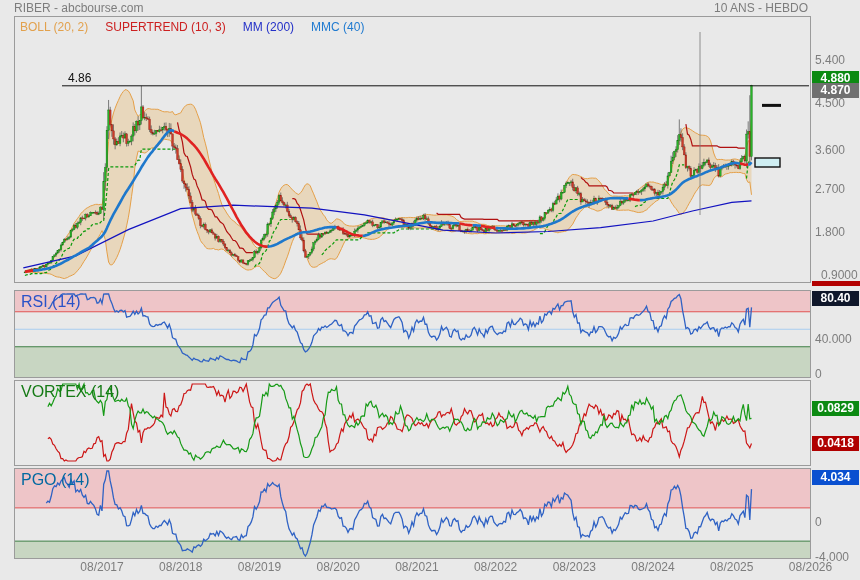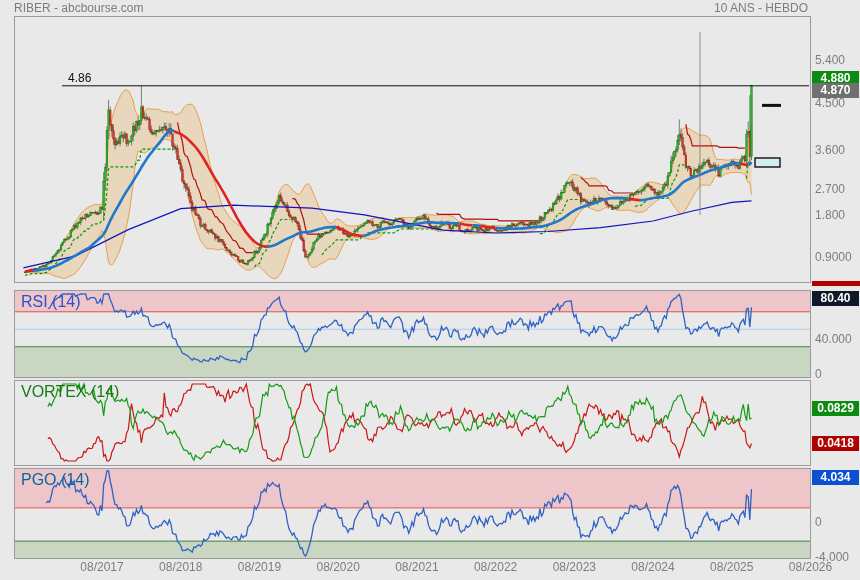--- a/index.html
+++ b/index.html
@@ -21,20 +21,26 @@
   .strip{position:absolute;left:812px;top:281px;width:48px;height:5px;background:#b30000}
 </style>
 </head>
 <body>
 
 <div class="page">
   <span class="hdr" style="left:14px">RIBER - abcbourse.com</span>
   <span class="hdr" style="right:52px">10 ANS - HEBDO</span>
 
   <div class="panel" id="p-main">
+    <div class="legend">
+      <span style="color: rgb(226, 161, 77);">BOLL (20, 2)</span>
+      <span style="color: rgb(204, 32, 32);">SUPERTREND (10, 3)</span>
+      <span style="color: rgb(35, 48, 200);">MM (200)</span>
+      <span style="color: rgb(31, 122, 208);">MMC (40)</span>
+    </div>
     <svg id="svg-main" width="795" height="265" viewBox="15 17 795 265">
         <polygon points="24.9,272.0 26.6,270.2 28.2,269.9 29.9,269.4 31.5,268.9 33.1,269.1 34.8,268.4 36.4,268.5 38.1,268.3 39.7,267.3 41.3,266.4 43.0,265.4 44.6,265.2 46.3,264.2 47.9,263.1 49.5,262.3 51.2,261.0 52.8,258.9 54.5,256.8 56.1,254.7 57.7,252.3 59.4,250.0 61.0,246.9 62.7,243.6 64.3,240.2 65.9,237.6 67.6,235.1 69.2,232.9 70.9,229.6 72.5,226.7 74.1,223.3 75.8,221.0 77.4,218.6 79.1,216.4 80.7,213.8 82.3,212.0 84.0,210.6 85.6,208.8 87.3,207.8 88.9,207.0 90.5,206.0 92.2,205.5 93.8,204.9 95.5,204.4 97.1,204.3 98.7,204.7 100.4,204.4 102.0,204.9 103.7,196.1 105.3,184.9 106.9,163.1 108.6,141.2 110.2,128.6 111.9,119.4 113.5,112.9 115.1,108.3 116.8,103.9 118.4,100.4 120.1,96.6 121.7,93.6 123.3,91.5 125.0,89.7 126.6,89.9 128.3,90.9 129.9,93.3 131.5,97.0 133.2,100.8 134.8,109.9 136.5,113.5 138.1,116.3 139.7,114.9 141.4,114.0 143.0,112.8 144.7,111.0 146.3,109.5 147.9,108.6 149.6,108.7 151.2,109.2 152.9,109.2 154.5,109.2 156.1,109.3 157.8,109.3 159.4,110.0 161.1,110.7 162.7,111.5 164.3,111.8 166.0,111.8 167.6,111.7 169.3,112.2 170.9,112.2 172.5,111.5 174.2,114.3 175.8,114.8 177.5,114.1 179.1,113.5 180.7,112.9 182.4,109.8 184.0,107.4 185.7,105.6 187.3,104.7 188.9,104.4 190.6,104.2 192.2,104.5 193.9,106.3 195.5,109.2 197.1,113.4 198.8,118.0 200.4,122.6 202.1,129.8 203.7,137.4 205.3,143.2 207.0,150.0 208.6,158.1 210.3,165.0 211.9,172.0 213.5,178.8 215.2,183.5 216.8,188.6 218.5,193.5 220.1,199.2 221.7,204.1 223.4,207.8 225.0,210.0 226.7,213.0 228.3,215.3 229.9,217.6 231.6,219.6 233.2,220.7 234.9,221.9 236.5,223.9 238.1,225.0 239.8,226.1 241.4,227.6 243.1,229.8 244.7,231.8 246.3,233.9 248.0,235.8 249.6,238.5 251.3,240.4 252.9,243.2 254.5,245.5 256.2,247.3 257.8,248.1 259.5,247.5 261.1,244.8 262.7,241.7 264.4,237.9 266.0,234.7 267.7,229.2 269.3,224.5 270.9,219.4 272.6,213.6 274.2,208.0 275.9,202.7 277.5,197.6 279.1,192.2 280.8,188.8 282.4,186.5 284.1,185.2 285.7,184.5 287.3,184.6 289.0,185.9 290.6,187.7 292.3,189.8 293.9,191.1 295.5,192.7 297.2,193.8 298.8,194.5 300.5,192.7 302.1,190.9 303.7,187.7 305.4,184.9 307.0,183.8 308.7,184.2 310.3,186.0 311.9,190.0 313.6,193.8 315.2,197.8 316.9,201.8 318.5,206.2 320.1,209.7 321.8,212.3 323.4,214.8 325.1,216.8 326.7,219.8 328.3,221.7 330.0,223.1 331.6,223.2 333.3,221.9 334.9,220.3 336.5,218.9 338.2,219.1 339.8,219.8 341.5,220.8 343.1,222.5 344.7,224.3 346.4,225.1 348.0,225.6 349.7,226.0 351.3,226.0 352.9,226.2 354.6,226.1 356.2,225.9 357.9,225.6 359.5,225.0 361.1,224.4 362.8,223.7 364.4,222.6 366.1,221.7 367.7,220.5 369.3,219.8 371.0,218.9 372.6,218.5 374.3,218.2 375.9,217.8 377.5,217.8 379.2,217.9 380.8,217.9 382.5,217.7 384.1,218.0 385.7,218.9 387.4,219.2 389.0,219.6 390.7,219.9 392.3,219.9 393.9,219.5 395.6,219.0 397.2,218.4 398.9,217.9 400.5,217.7 402.1,217.6 403.8,217.6 405.4,217.7 407.1,217.7 408.7,217.4 410.3,217.4 412.0,217.6 413.6,217.6 415.3,217.5 416.9,216.9 418.5,216.6 420.2,216.1 421.8,215.7 423.5,214.8 425.1,214.6 426.7,214.4 428.4,214.6 430.0,214.7 431.7,214.9 433.3,215.1 434.9,215.2 436.6,215.0 438.2,214.9 439.9,214.8 441.5,214.8 443.1,214.9 444.8,214.9 446.4,214.8 448.1,215.1 449.7,215.6 451.3,216.0 453.0,216.7 454.6,217.5 456.3,219.4 457.9,220.5 459.5,221.6 461.2,221.5 462.8,221.3 464.5,221.1 466.1,221.2 467.7,221.1 469.4,221.1 471.0,221.1 472.7,221.1 474.3,221.8 475.9,222.1 477.6,222.8 479.2,223.6 480.9,224.3 482.5,224.3 484.1,224.3 485.8,224.7 487.4,225.5 489.1,225.8 490.7,226.1 492.3,225.7 494.0,225.8 495.6,225.8 497.3,225.8 498.9,225.8 500.5,225.8 502.2,225.8 503.8,225.8 505.5,226.1 507.1,226.0 508.7,225.6 510.4,225.4 512.0,224.6 513.7,224.2 515.3,223.8 516.9,223.5 518.6,222.9 520.2,222.0 521.9,221.4 523.5,221.2 525.1,220.9 526.8,220.7 528.4,220.7 530.1,220.4 531.7,220.5 533.3,220.3 535.0,220.6 536.6,220.7 538.3,221.1 539.9,219.4 541.5,219.0 543.2,218.4 544.8,216.0 546.5,214.4 548.1,212.3 549.7,210.2 551.4,208.8 553.0,205.9 554.7,203.6 556.3,200.8 557.9,197.5 559.6,195.4 561.2,192.4 562.9,189.7 564.5,186.1 566.1,182.5 567.8,179.7 569.4,177.2 571.1,175.4 572.7,174.4 574.3,174.6 576.0,174.8 577.6,175.2 579.3,175.9 580.9,176.6 582.5,177.4 584.2,178.4 585.8,178.6 587.5,178.7 589.1,178.3 590.7,178.1 592.4,178.0 594.0,178.2 595.7,178.2 597.3,179.3 598.9,180.9 600.6,182.9 602.2,185.3 603.9,188.5 605.5,190.4 607.1,191.7 608.8,194.2 610.4,195.3 612.1,196.2 613.7,196.0 615.3,196.0 617.0,196.1 618.6,196.2 620.3,196.2 621.9,196.1 623.5,196.0 625.2,195.7 626.8,196.0 628.5,195.8 630.1,194.6 631.7,193.9 633.4,193.3 635.0,192.2 636.7,190.9 638.3,189.6 639.9,188.4 641.6,187.1 643.2,185.7 644.9,184.6 646.5,183.0 648.1,182.3 649.8,181.9 651.4,182.1 653.1,182.0 654.7,182.5 656.3,183.0 658.0,183.3 659.6,183.9 661.3,184.6 662.9,184.3 664.5,183.5 666.2,183.2 667.8,180.2 669.5,176.8 671.1,170.5 672.7,164.6 674.4,158.2 676.0,152.6 677.7,145.4 679.3,138.0 680.9,132.4 682.6,129.3 684.2,127.9 685.9,127.8 687.5,128.1 689.1,128.6 690.8,129.7 692.4,130.7 694.1,131.9 695.7,132.9 697.3,133.6 699.0,134.8 700.6,135.1 702.3,135.2 703.9,135.3 705.5,135.5 707.2,136.3 708.8,137.5 710.5,140.8 712.1,146.6 713.7,153.0 715.4,157.4 717.0,159.8 718.7,159.4 720.3,159.5 721.9,159.4 723.6,159.8 725.2,160.1 726.9,160.1 728.5,160.0 730.1,160.1 731.8,159.4 733.4,159.1 735.1,159.0 736.7,159.3 738.3,159.8 740.0,160.2 741.6,159.1 743.3,157.4 744.9,156.9 746.5,147.7 748.2,140.9 749.8,140.4 751.5,118.5 751.5,194.8 749.8,181.9 748.2,182.5 746.5,179.5 744.9,173.5 743.3,173.5 741.6,172.9 740.0,172.4 738.3,172.6 736.7,172.4 735.1,172.4 733.4,172.5 731.8,172.7 730.1,172.6 728.5,173.4 726.9,173.7 725.2,174.1 723.6,175.3 721.9,176.7 720.3,176.7 718.7,176.7 717.0,175.5 715.4,176.6 713.7,178.8 712.1,182.3 710.5,184.9 708.8,185.5 707.2,185.3 705.5,185.2 703.9,185.0 702.3,184.8 700.6,185.7 699.0,186.7 697.3,189.8 695.7,191.8 694.1,194.5 692.4,197.8 690.8,200.5 689.1,203.5 687.5,206.4 685.9,209.4 684.2,211.5 682.6,213.5 680.9,214.3 679.3,213.6 677.7,211.1 676.0,208.6 674.4,206.9 672.7,204.4 671.1,201.9 669.5,198.7 667.8,197.2 666.2,195.9 664.5,196.5 662.9,196.7 661.3,197.1 659.6,198.8 658.0,200.1 656.3,201.0 654.7,202.2 653.1,203.8 651.4,204.9 649.8,206.7 648.1,208.4 646.5,209.9 644.9,210.6 643.2,211.8 641.6,212.1 639.9,212.4 638.3,212.5 636.7,212.2 635.0,211.7 633.4,211.2 631.7,210.9 630.1,210.5 628.5,210.0 626.8,210.1 625.2,210.2 623.5,210.1 621.9,210.2 620.3,210.3 618.6,210.3 617.0,210.1 615.3,209.5 613.7,208.7 612.1,207.9 610.4,207.2 608.8,207.1 607.1,207.9 605.5,207.7 603.9,208.2 602.2,209.6 600.6,210.4 598.9,210.9 597.3,211.1 595.7,210.5 594.0,209.5 592.4,209.1 590.7,208.6 589.1,207.8 587.5,206.9 585.8,207.2 584.2,207.6 582.5,209.6 580.9,211.3 579.3,212.8 577.6,215.5 576.0,217.8 574.3,221.0 572.7,224.2 571.1,226.1 569.4,228.3 567.8,229.8 566.1,231.1 564.5,231.4 562.9,231.7 561.2,232.0 559.6,232.3 557.9,232.8 556.3,232.3 554.7,232.0 553.0,231.5 551.4,230.5 549.7,230.4 548.1,229.9 546.5,229.4 544.8,229.0 543.2,227.7 541.5,228.1 539.9,228.2 538.3,227.4 536.6,228.6 535.0,229.4 533.3,230.4 531.7,231.0 530.1,231.7 528.4,232.3 526.8,232.7 525.1,233.0 523.5,233.0 521.9,233.0 520.2,232.8 518.6,232.8 516.9,232.7 515.3,233.1 513.7,233.3 512.0,233.3 510.4,232.8 508.7,232.9 507.1,232.7 505.5,232.7 503.8,232.7 502.2,232.7 500.5,232.7 498.9,232.8 497.3,232.7 495.6,232.8 494.0,232.9 492.3,233.2 490.7,233.1 489.1,233.3 487.4,233.5 485.8,233.7 484.1,233.8 482.5,233.4 480.9,233.2 479.2,233.3 477.6,233.7 475.9,233.6 474.3,233.6 472.7,233.9 471.0,233.8 469.4,233.6 467.7,233.3 466.1,232.9 464.5,232.6 462.8,231.9 461.2,231.3 459.5,230.3 457.9,230.3 456.3,230.7 454.6,231.5 453.0,231.7 451.3,231.8 449.7,231.2 448.1,230.7 446.4,230.5 444.8,230.8 443.1,230.7 441.5,231.0 439.9,231.6 438.2,231.4 436.6,230.9 434.9,230.2 433.3,229.7 431.7,229.2 430.0,228.6 428.4,228.0 426.7,227.8 425.1,227.8 423.5,227.9 421.8,228.0 420.2,228.1 418.5,228.1 416.9,228.1 415.3,227.9 413.6,227.9 412.0,227.6 410.3,228.2 408.7,228.3 407.1,227.7 405.4,227.7 403.8,227.8 402.1,227.6 400.5,227.6 398.9,227.6 397.2,227.4 395.6,227.2 393.9,227.3 392.3,227.6 390.7,228.0 389.0,228.6 387.4,229.6 385.7,230.8 384.1,233.0 382.5,234.5 380.8,235.8 379.2,237.3 377.5,238.1 375.9,238.7 374.3,239.2 372.6,239.3 371.0,239.4 369.3,239.2 367.7,239.0 366.1,238.4 364.4,238.0 362.8,237.6 361.1,237.5 359.5,237.5 357.9,237.5 356.2,237.6 354.6,237.8 352.9,237.9 351.3,238.2 349.7,238.2 348.0,239.0 346.4,239.9 344.7,241.6 343.1,244.9 341.5,248.5 339.8,252.0 338.2,255.4 336.5,258.3 334.9,259.4 333.3,259.1 331.6,258.8 330.0,258.8 328.3,259.5 326.7,260.4 325.1,261.7 323.4,262.5 321.8,263.4 320.1,264.2 318.5,265.2 316.9,266.6 315.2,267.1 313.6,267.3 311.9,266.9 310.3,265.5 308.7,262.3 307.0,257.8 305.4,251.9 303.7,244.6 302.1,238.2 300.5,234.8 298.8,231.6 297.2,232.7 295.5,234.9 293.9,238.1 292.3,241.7 290.6,246.6 289.0,251.8 287.3,256.8 285.7,260.9 284.1,265.5 282.4,269.7 280.8,273.2 279.1,275.7 277.5,277.2 275.9,278.3 274.2,278.7 272.6,278.2 270.9,277.4 269.3,276.4 267.7,275.1 266.0,272.8 264.4,271.6 262.7,269.8 261.1,268.2 259.5,266.4 257.8,266.1 256.2,266.5 254.5,267.5 252.9,268.7 251.3,269.7 249.6,269.8 248.0,270.1 246.3,269.7 244.7,268.8 243.1,267.8 241.4,266.6 239.8,265.3 238.1,263.3 236.5,261.3 234.9,260.1 233.2,258.4 231.6,256.6 229.9,254.9 228.3,253.5 226.7,252.2 225.0,251.0 223.4,249.4 221.7,249.0 220.1,249.3 218.5,250.0 216.8,249.5 215.2,249.5 213.5,248.4 211.9,248.8 210.3,248.9 208.6,248.8 207.0,248.5 205.3,247.0 203.7,244.5 202.1,243.0 200.4,240.4 198.8,235.7 197.1,231.4 195.5,226.8 193.9,220.9 192.2,214.9 190.6,207.2 188.9,200.0 187.3,193.1 185.7,186.6 184.0,179.4 182.4,171.9 180.7,163.6 179.1,158.0 177.5,152.9 175.8,148.0 174.2,145.4 172.5,144.1 170.9,140.8 169.3,140.0 167.6,139.7 166.0,139.4 164.3,139.2 162.7,140.4 161.1,142.6 159.4,144.4 157.8,146.5 156.1,146.7 154.5,147.6 152.9,147.8 151.2,148.0 149.6,149.6 147.9,150.8 146.3,152.5 144.7,153.0 143.0,152.6 141.4,152.1 139.7,151.5 138.1,151.1 136.5,158.1 134.8,167.8 133.2,184.7 131.5,196.7 129.9,208.1 128.3,217.8 126.6,225.9 125.0,233.0 123.3,239.0 121.7,244.4 120.1,249.4 118.4,253.8 116.8,257.4 115.1,260.6 113.5,263.4 111.9,264.8 110.2,264.8 108.6,262.0 106.9,251.8 105.3,239.6 103.7,234.6 102.0,230.6 100.4,233.9 98.7,236.7 97.1,239.6 95.5,242.0 93.8,244.6 92.2,247.2 90.5,250.4 88.9,253.2 87.3,256.1 85.6,259.0 84.0,261.3 82.3,264.2 80.7,266.8 79.1,268.8 77.4,270.8 75.8,272.7 74.1,274.2 72.5,275.0 70.9,275.8 69.2,276.4 67.6,277.5 65.9,278.0 64.3,278.6 62.7,278.2 61.0,277.7 59.4,277.2 57.7,277.0 56.1,276.7 54.5,276.0 52.8,275.1 51.2,274.3 49.5,273.8 47.9,273.7 46.3,273.3 44.6,273.1 43.0,273.2 41.3,272.9 39.7,272.7 38.1,272.3 36.4,272.4 34.8,272.5 33.1,272.4 31.5,272.3 29.9,272.3 28.2,272.4 26.6,272.7 24.9,272.0" fill="#e7c897" fill-opacity="0.55"></polygon>
         <polyline points="24.9,272.0 26.6,270.2 28.2,269.9 29.9,269.4 31.5,268.9 33.1,269.1 34.8,268.4 36.4,268.5 38.1,268.3 39.7,267.3 41.3,266.4 43.0,265.4 44.6,265.2 46.3,264.2 47.9,263.1 49.5,262.3 51.2,261.0 52.8,258.9 54.5,256.8 56.1,254.7 57.7,252.3 59.4,250.0 61.0,246.9 62.7,243.6 64.3,240.2 65.9,237.6 67.6,235.1 69.2,232.9 70.9,229.6 72.5,226.7 74.1,223.3 75.8,221.0 77.4,218.6 79.1,216.4 80.7,213.8 82.3,212.0 84.0,210.6 85.6,208.8 87.3,207.8 88.9,207.0 90.5,206.0 92.2,205.5 93.8,204.9 95.5,204.4 97.1,204.3 98.7,204.7 100.4,204.4 102.0,204.9 103.7,196.1 105.3,184.9 106.9,163.1 108.6,141.2 110.2,128.6 111.9,119.4 113.5,112.9 115.1,108.3 116.8,103.9 118.4,100.4 120.1,96.6 121.7,93.6 123.3,91.5 125.0,89.7 126.6,89.9 128.3,90.9 129.9,93.3 131.5,97.0 133.2,100.8 134.8,109.9 136.5,113.5 138.1,116.3 139.7,114.9 141.4,114.0 143.0,112.8 144.7,111.0 146.3,109.5 147.9,108.6 149.6,108.7 151.2,109.2 152.9,109.2 154.5,109.2 156.1,109.3 157.8,109.3 159.4,110.0 161.1,110.7 162.7,111.5 164.3,111.8 166.0,111.8 167.6,111.7 169.3,112.2 170.9,112.2 172.5,111.5 174.2,114.3 175.8,114.8 177.5,114.1 179.1,113.5 180.7,112.9 182.4,109.8 184.0,107.4 185.7,105.6 187.3,104.7 188.9,104.4 190.6,104.2 192.2,104.5 193.9,106.3 195.5,109.2 197.1,113.4 198.8,118.0 200.4,122.6 202.1,129.8 203.7,137.4 205.3,143.2 207.0,150.0 208.6,158.1 210.3,165.0 211.9,172.0 213.5,178.8 215.2,183.5 216.8,188.6 218.5,193.5 220.1,199.2 221.7,204.1 223.4,207.8 225.0,210.0 226.7,213.0 228.3,215.3 229.9,217.6 231.6,219.6 233.2,220.7 234.9,221.9 236.5,223.9 238.1,225.0 239.8,226.1 241.4,227.6 243.1,229.8 244.7,231.8 246.3,233.9 248.0,235.8 249.6,238.5 251.3,240.4 252.9,243.2 254.5,245.5 256.2,247.3 257.8,248.1 259.5,247.5 261.1,244.8 262.7,241.7 264.4,237.9 266.0,234.7 267.7,229.2 269.3,224.5 270.9,219.4 272.6,213.6 274.2,208.0 275.9,202.7 277.5,197.6 279.1,192.2 280.8,188.8 282.4,186.5 284.1,185.2 285.7,184.5 287.3,184.6 289.0,185.9 290.6,187.7 292.3,189.8 293.9,191.1 295.5,192.7 297.2,193.8 298.8,194.5 300.5,192.7 302.1,190.9 303.7,187.7 305.4,184.9 307.0,183.8 308.7,184.2 310.3,186.0 311.9,190.0 313.6,193.8 315.2,197.8 316.9,201.8 318.5,206.2 320.1,209.7 321.8,212.3 323.4,214.8 325.1,216.8 326.7,219.8 328.3,221.7 330.0,223.1 331.6,223.2 333.3,221.9 334.9,220.3 336.5,218.9 338.2,219.1 339.8,219.8 341.5,220.8 343.1,222.5 344.7,224.3 346.4,225.1 348.0,225.6 349.7,226.0 351.3,226.0 352.9,226.2 354.6,226.1 356.2,225.9 357.9,225.6 359.5,225.0 361.1,224.4 362.8,223.7 364.4,222.6 366.1,221.7 367.7,220.5 369.3,219.8 371.0,218.9 372.6,218.5 374.3,218.2 375.9,217.8 377.5,217.8 379.2,217.9 380.8,217.9 382.5,217.7 384.1,218.0 385.7,218.9 387.4,219.2 389.0,219.6 390.7,219.9 392.3,219.9 393.9,219.5 395.6,219.0 397.2,218.4 398.9,217.9 400.5,217.7 402.1,217.6 403.8,217.6 405.4,217.7 407.1,217.7 408.7,217.4 410.3,217.4 412.0,217.6 413.6,217.6 415.3,217.5 416.9,216.9 418.5,216.6 420.2,216.1 421.8,215.7 423.5,214.8 425.1,214.6 426.7,214.4 428.4,214.6 430.0,214.7 431.7,214.9 433.3,215.1 434.9,215.2 436.6,215.0 438.2,214.9 439.9,214.8 441.5,214.8 443.1,214.9 444.8,214.9 446.4,214.8 448.1,215.1 449.7,215.6 451.3,216.0 453.0,216.7 454.6,217.5 456.3,219.4 457.9,220.5 459.5,221.6 461.2,221.5 462.8,221.3 464.5,221.1 466.1,221.2 467.7,221.1 469.4,221.1 471.0,221.1 472.7,221.1 474.3,221.8 475.9,222.1 477.6,222.8 479.2,223.6 480.9,224.3 482.5,224.3 484.1,224.3 485.8,224.7 487.4,225.5 489.1,225.8 490.7,226.1 492.3,225.7 494.0,225.8 495.6,225.8 497.3,225.8 498.9,225.8 500.5,225.8 502.2,225.8 503.8,225.8 505.5,226.1 507.1,226.0 508.7,225.6 510.4,225.4 512.0,224.6 513.7,224.2 515.3,223.8 516.9,223.5 518.6,222.9 520.2,222.0 521.9,221.4 523.5,221.2 525.1,220.9 526.8,220.7 528.4,220.7 530.1,220.4 531.7,220.5 533.3,220.3 535.0,220.6 536.6,220.7 538.3,221.1 539.9,219.4 541.5,219.0 543.2,218.4 544.8,216.0 546.5,214.4 548.1,212.3 549.7,210.2 551.4,208.8 553.0,205.9 554.7,203.6 556.3,200.8 557.9,197.5 559.6,195.4 561.2,192.4 562.9,189.7 564.5,186.1 566.1,182.5 567.8,179.7 569.4,177.2 571.1,175.4 572.7,174.4 574.3,174.6 576.0,174.8 577.6,175.2 579.3,175.9 580.9,176.6 582.5,177.4 584.2,178.4 585.8,178.6 587.5,178.7 589.1,178.3 590.7,178.1 592.4,178.0 594.0,178.2 595.7,178.2 597.3,179.3 598.9,180.9 600.6,182.9 602.2,185.3 603.9,188.5 605.5,190.4 607.1,191.7 608.8,194.2 610.4,195.3 612.1,196.2 613.7,196.0 615.3,196.0 617.0,196.1 618.6,196.2 620.3,196.2 621.9,196.1 623.5,196.0 625.2,195.7 626.8,196.0 628.5,195.8 630.1,194.6 631.7,193.9 633.4,193.3 635.0,192.2 636.7,190.9 638.3,189.6 639.9,188.4 641.6,187.1 643.2,185.7 644.9,184.6 646.5,183.0 648.1,182.3 649.8,181.9 651.4,182.1 653.1,182.0 654.7,182.5 656.3,183.0 658.0,183.3 659.6,183.9 661.3,184.6 662.9,184.3 664.5,183.5 666.2,183.2 667.8,180.2 669.5,176.8 671.1,170.5 672.7,164.6 674.4,158.2 676.0,152.6 677.7,145.4 679.3,138.0 680.9,132.4 682.6,129.3 684.2,127.9 685.9,127.8 687.5,128.1 689.1,128.6 690.8,129.7 692.4,130.7 694.1,131.9 695.7,132.9 697.3,133.6 699.0,134.8 700.6,135.1 702.3,135.2 703.9,135.3 705.5,135.5 707.2,136.3 708.8,137.5 710.5,140.8 712.1,146.6 713.7,153.0 715.4,157.4 717.0,159.8 718.7,159.4 720.3,159.5 721.9,159.4 723.6,159.8 725.2,160.1 726.9,160.1 728.5,160.0 730.1,160.1 731.8,159.4 733.4,159.1 735.1,159.0 736.7,159.3 738.3,159.8 740.0,160.2 741.6,159.1 743.3,157.4 744.9,156.9 746.5,147.7 748.2,140.9 749.8,140.4 751.5,118.5" fill="none" stroke="#e5a049" stroke-width="1"></polyline>
         <polyline points="24.9,272.0 26.6,272.7 28.2,272.4 29.9,272.3 31.5,272.3 33.1,272.4 34.8,272.5 36.4,272.4 38.1,272.3 39.7,272.7 41.3,272.9 43.0,273.2 44.6,273.1 46.3,273.3 47.9,273.7 49.5,273.8 51.2,274.3 52.8,275.1 54.5,276.0 56.1,276.7 57.7,277.0 59.4,277.2 61.0,277.7 62.7,278.2 64.3,278.6 65.9,278.0 67.6,277.5 69.2,276.4 70.9,275.8 72.5,275.0 74.1,274.2 75.8,272.7 77.4,270.8 79.1,268.8 80.7,266.8 82.3,264.2 84.0,261.3 85.6,259.0 87.3,256.1 88.9,253.2 90.5,250.4 92.2,247.2 93.8,244.6 95.5,242.0 97.1,239.6 98.7,236.7 100.4,233.9 102.0,230.6 103.7,234.6 105.3,239.6 106.9,251.8 108.6,262.0 110.2,264.8 111.9,264.8 113.5,263.4 115.1,260.6 116.8,257.4 118.4,253.8 120.1,249.4 121.7,244.4 123.3,239.0 125.0,233.0 126.6,225.9 128.3,217.8 129.9,208.1 131.5,196.7 133.2,184.7 134.8,167.8 136.5,158.1 138.1,151.1 139.7,151.5 141.4,152.1 143.0,152.6 144.7,153.0 146.3,152.5 147.9,150.8 149.6,149.6 151.2,148.0 152.9,147.8 154.5,147.6 156.1,146.7 157.8,146.5 159.4,144.4 161.1,142.6 162.7,140.4 164.3,139.2 166.0,139.4 167.6,139.7 169.3,140.0 170.9,140.8 172.5,144.1 174.2,145.4 175.8,148.0 177.5,152.9 179.1,158.0 180.7,163.6 182.4,171.9 184.0,179.4 185.7,186.6 187.3,193.1 188.9,200.0 190.6,207.2 192.2,214.9 193.9,220.9 195.5,226.8 197.1,231.4 198.8,235.7 200.4,240.4 202.1,243.0 203.7,244.5 205.3,247.0 207.0,248.5 208.6,248.8 210.3,248.9 211.9,248.8 213.5,248.4 215.2,249.5 216.8,249.5 218.5,250.0 220.1,249.3 221.7,249.0 223.4,249.4 225.0,251.0 226.7,252.2 228.3,253.5 229.9,254.9 231.6,256.6 233.2,258.4 234.9,260.1 236.5,261.3 238.1,263.3 239.8,265.3 241.4,266.6 243.1,267.8 244.7,268.8 246.3,269.7 248.0,270.1 249.6,269.8 251.3,269.7 252.9,268.7 254.5,267.5 256.2,266.5 257.8,266.1 259.5,266.4 261.1,268.2 262.7,269.8 264.4,271.6 266.0,272.8 267.7,275.1 269.3,276.4 270.9,277.4 272.6,278.2 274.2,278.7 275.9,278.3 277.5,277.2 279.1,275.7 280.8,273.2 282.4,269.7 284.1,265.5 285.7,260.9 287.3,256.8 289.0,251.8 290.6,246.6 292.3,241.7 293.9,238.1 295.5,234.9 297.2,232.7 298.8,231.6 300.5,234.8 302.1,238.2 303.7,244.6 305.4,251.9 307.0,257.8 308.7,262.3 310.3,265.5 311.9,266.9 313.6,267.3 315.2,267.1 316.9,266.6 318.5,265.2 320.1,264.2 321.8,263.4 323.4,262.5 325.1,261.7 326.7,260.4 328.3,259.5 330.0,258.8 331.6,258.8 333.3,259.1 334.9,259.4 336.5,258.3 338.2,255.4 339.8,252.0 341.5,248.5 343.1,244.9 344.7,241.6 346.4,239.9 348.0,239.0 349.7,238.2 351.3,238.2 352.9,237.9 354.6,237.8 356.2,237.6 357.9,237.5 359.5,237.5 361.1,237.5 362.8,237.6 364.4,238.0 366.1,238.4 367.7,239.0 369.3,239.2 371.0,239.4 372.6,239.3 374.3,239.2 375.9,238.7 377.5,238.1 379.2,237.3 380.8,235.8 382.5,234.5 384.1,233.0 385.7,230.8 387.4,229.6 389.0,228.6 390.7,228.0 392.3,227.6 393.9,227.3 395.6,227.2 397.2,227.4 398.9,227.6 400.5,227.6 402.1,227.6 403.8,227.8 405.4,227.7 407.1,227.7 408.7,228.3 410.3,228.2 412.0,227.6 413.6,227.9 415.3,227.9 416.9,228.1 418.5,228.1 420.2,228.1 421.8,228.0 423.5,227.9 425.1,227.8 426.7,227.8 428.4,228.0 430.0,228.6 431.7,229.2 433.3,229.7 434.9,230.2 436.6,230.9 438.2,231.4 439.9,231.6 441.5,231.0 443.1,230.7 444.8,230.8 446.4,230.5 448.1,230.7 449.7,231.2 451.3,231.8 453.0,231.7 454.6,231.5 456.3,230.7 457.9,230.3 459.5,230.3 461.2,231.3 462.8,231.9 464.5,232.6 466.1,232.9 467.7,233.3 469.4,233.6 471.0,233.8 472.7,233.9 474.3,233.6 475.9,233.6 477.6,233.7 479.2,233.3 480.9,233.2 482.5,233.4 484.1,233.8 485.8,233.7 487.4,233.5 489.1,233.3 490.7,233.1 492.3,233.2 494.0,232.9 495.6,232.8 497.3,232.7 498.9,232.8 500.5,232.7 502.2,232.7 503.8,232.7 505.5,232.7 507.1,232.7 508.7,232.9 510.4,232.8 512.0,233.3 513.7,233.3 515.3,233.1 516.9,232.7 518.6,232.8 520.2,232.8 521.9,233.0 523.5,233.0 525.1,233.0 526.8,232.7 528.4,232.3 530.1,231.7 531.7,231.0 533.3,230.4 535.0,229.4 536.6,228.6 538.3,227.4 539.9,228.2 541.5,228.1 543.2,227.7 544.8,229.0 546.5,229.4 548.1,229.9 549.7,230.4 551.4,230.5 553.0,231.5 554.7,232.0 556.3,232.3 557.9,232.8 559.6,232.3 561.2,232.0 562.9,231.7 564.5,231.4 566.1,231.1 567.8,229.8 569.4,228.3 571.1,226.1 572.7,224.2 574.3,221.0 576.0,217.8 577.6,215.5 579.3,212.8 580.9,211.3 582.5,209.6 584.2,207.6 585.8,207.2 587.5,206.9 589.1,207.8 590.7,208.6 592.4,209.1 594.0,209.5 595.7,210.5 597.3,211.1 598.9,210.9 600.6,210.4 602.2,209.6 603.9,208.2 605.5,207.7 607.1,207.9 608.8,207.1 610.4,207.2 612.1,207.9 613.7,208.7 615.3,209.5 617.0,210.1 618.6,210.3 620.3,210.3 621.9,210.2 623.5,210.1 625.2,210.2 626.8,210.1 628.5,210.0 630.1,210.5 631.7,210.9 633.4,211.2 635.0,211.7 636.7,212.2 638.3,212.5 639.9,212.4 641.6,212.1 643.2,211.8 644.9,210.6 646.5,209.9 648.1,208.4 649.8,206.7 651.4,204.9 653.1,203.8 654.7,202.2 656.3,201.0 658.0,200.1 659.6,198.8 661.3,197.1 662.9,196.7 664.5,196.5 666.2,195.9 667.8,197.2 669.5,198.7 671.1,201.9 672.7,204.4 674.4,206.9 676.0,208.6 677.7,211.1 679.3,213.6 680.9,214.3 682.6,213.5 684.2,211.5 685.9,209.4 687.5,206.4 689.1,203.5 690.8,200.5 692.4,197.8 694.1,194.5 695.7,191.8 697.3,189.8 699.0,186.7 700.6,185.7 702.3,184.8 703.9,185.0 705.5,185.2 707.2,185.3 708.8,185.5 710.5,184.9 712.1,182.3 713.7,178.8 715.4,176.6 717.0,175.5 718.7,176.7 720.3,176.7 721.9,176.7 723.6,175.3 725.2,174.1 726.9,173.7 728.5,173.4 730.1,172.6 731.8,172.7 733.4,172.5 735.1,172.4 736.7,172.4 738.3,172.6 740.0,172.4 741.6,172.9 743.3,173.5 744.9,173.5 746.5,179.5 748.2,182.5 749.8,181.9 751.5,194.8" fill="none" stroke="#e5a049" stroke-width="1"></polyline>
         <polyline points="24.9,275.5 26.6,274.8 28.2,274.6 29.9,274.4 31.5,273.6 33.1,273.6 34.8,273.6 36.4,273.6 38.1,273.6 39.7,273.6 41.3,273.6 43.0,272.7 44.6,272.7 46.3,272.7 47.9,271.4 49.5,269.7 51.2,269.4 52.8,266.8 54.5,264.1 56.1,263.2 57.7,260.7 59.4,259.9 61.0,257.9 62.7,254.1 64.3,250.9 65.9,249.9 67.6,248.8 69.2,248.2 70.9,245.7 72.5,241.5 74.1,239.3 75.8,238.4 77.4,238.4 79.1,235.3 80.7,235.3 82.3,232.7 84.0,231.4 85.6,230.9 87.3,228.9 88.9,228.9 90.5,226.8 92.2,224.8 93.8,224.1 95.5,223.9 97.1,223.9 98.7,223.9 100.4,222.6 102.0,220.5 103.7,220.5 105.3,207.9 106.9,190.8 108.6,168.8 110.2,166.8 111.9,166.8 113.5,166.8 115.1,166.8 116.8,166.8 118.4,166.8 120.1,166.8 121.7,166.8 123.3,166.8 125.0,166.8 126.6,166.8 128.3,166.8 129.9,166.8 131.5,166.8 133.2,166.8 134.8,165.5 136.5,162.6 138.1,160.1 139.7,160.1 141.4,149.1 143.0,149.1 144.7,149.1 146.3,149.1 147.9,149.1 149.6,149.1 151.2,149.1 152.9,149.1 154.5,149.1 156.1,149.1 157.8,149.1 159.4,149.1 161.1,149.1 162.7,149.1 164.3,149.1 166.0,149.1 167.6,149.1 169.3,149.1 170.9,149.1 172.5,149.1 174.2,149.1 175.8,149.1" fill="none" stroke="#0a9a0a" stroke-width="1.2" stroke-dasharray="3,2"></polyline>
         <polyline points="177.5,122.3 179.1,130.0 180.7,135.0 182.4,141.8 184.0,152.9 185.7,156.0 187.3,156.5 188.9,161.5 190.6,166.8 192.2,174.2 193.9,179.1 195.5,180.1 197.1,185.9 198.8,189.4 200.4,194.0 202.1,200.0 203.7,200.2 205.3,201.3 207.0,207.4 208.6,209.3 210.3,209.4 211.9,209.9 213.5,213.2 215.2,216.9 216.8,216.9 218.5,219.4 220.1,221.8 221.7,222.9 223.4,224.3 225.0,227.8 226.7,231.5 228.3,233.4 229.9,235.2 231.6,238.0 233.2,240.5 234.9,240.5 236.5,242.0 238.1,245.0 239.8,248.1 241.4,248.1 243.1,248.6 244.7,250.8 246.3,252.6 248.0,252.6 249.6,252.6 251.3,252.6 252.9,252.6" fill="none" stroke="#b01010" stroke-width="1.2" stroke-dasharray="none"></polyline>
         <polyline points="254.5,267.0 256.2,264.7 257.8,264.7 259.5,263.3 261.1,259.7 262.7,253.7 264.4,252.4 266.0,250.6 267.7,247.5 269.3,241.2 270.9,240.1 272.6,234.0 274.2,230.9 275.9,228.6 277.5,225.5 279.1,221.5 280.8,219.5 282.4,219.5 284.1,219.5 285.7,219.5 287.3,219.5 289.0,219.5 290.6,219.5" fill="none" stroke="#0a9a0a" stroke-width="1.2" stroke-dasharray="3,2"></polyline>
         <polyline points="292.3,198.6 293.9,198.6 295.5,199.4 297.2,203.5 298.8,205.0 300.5,209.7 302.1,214.9 303.7,219.8 305.4,228.1 307.0,233.9 308.7,234.1 310.3,234.1 311.9,234.1 313.6,234.1 315.2,234.1 316.9,234.1 318.5,234.1 320.1,234.1" fill="none" stroke="#b01010" stroke-width="1.2" stroke-dasharray="none"></polyline>
         <polyline points="321.8,254.9 323.4,253.1 325.1,250.7 326.7,249.0 328.3,248.0 330.0,246.2 331.6,245.3 333.3,243.4 334.9,241.3 336.5,239.8 338.2,239.8 339.8,239.8 341.5,239.8 343.1,239.8 344.7,239.8 346.4,239.8 348.0,239.8 349.7,239.8 351.3,239.8 352.9,239.8 354.6,239.8 356.2,239.8 357.9,239.8 359.5,239.8 361.1,237.6 362.8,237.2 364.4,235.9 366.1,233.8 367.7,232.9 369.3,232.9 371.0,232.9 372.6,232.9 374.3,232.9 375.9,232.9 377.5,232.9 379.2,232.9 380.8,232.9 382.5,232.9 384.1,232.9 385.7,232.9 387.4,232.9 389.0,232.9 390.7,232.9 392.3,232.9 393.9,232.9 395.6,230.9 397.2,230.9 398.9,229.7 400.5,229.0 402.1,229.0 403.8,229.0 405.4,229.0 407.1,229.0 408.7,229.0 410.3,229.0 412.0,229.0 413.6,229.0 415.3,229.0 416.9,229.0 418.5,229.0 420.2,229.0 421.8,229.0 423.5,229.0 425.1,229.0 426.7,229.0 428.4,229.0 430.0,229.0 431.7,229.0 433.3,229.0 434.9,229.0" fill="none" stroke="#0a9a0a" stroke-width="1.2" stroke-dasharray="3,2"></polyline>
         <polyline points="436.6,213.1 438.2,214.3 439.9,214.3 441.5,214.3 443.1,214.3 444.8,214.3 446.4,214.3 448.1,214.3 449.7,214.3 451.3,214.3 453.0,214.3 454.6,214.3 456.3,214.3 457.9,214.3 459.5,214.3 461.2,217.6 462.8,218.4 464.5,219.1 466.1,219.1 467.7,219.1 469.4,219.1 471.0,219.1 472.7,219.1 474.3,219.1 475.9,219.1 477.6,219.1 479.2,219.1 480.9,219.1 482.5,219.1 484.1,219.4 485.8,219.4 487.4,219.4 489.1,219.4 490.7,219.4 492.3,219.4 494.0,219.4 495.6,219.4 497.3,219.4 498.9,220.8 500.5,220.8 502.2,220.8 503.8,220.8 505.5,220.8 507.1,220.8 508.7,220.8 510.4,220.8 512.0,220.8 513.7,220.8 515.3,220.8 516.9,220.8 518.6,220.8 520.2,220.8 521.9,220.8 523.5,220.8 525.1,220.8 526.8,220.8 528.4,220.8 530.1,220.8 531.7,220.8 533.3,220.8 535.0,220.8 536.6,220.8 538.3,220.8" fill="none" stroke="#b01010" stroke-width="1.2" stroke-dasharray="none"></polyline>
@@ -989,22 +995,22 @@
   <div class="badge" style="top:83px;background:#707070;z-index:5">4.870</div>
   <div class="badge" style="top:291px;background:#0f172a">80.40</div>
   <div class="badge" style="top:401px;background:#0c8a12">0.0829</div>
   <div class="badge" style="top:436px;background:#b00000">0.0418</div>
   <div class="badge" style="top:470px;background:#0a50d0">4.034</div>
   <div class="strip"></div>
 <span class="tick" style="top: 52.9999px;">5.400</span>
     <span class="tick" style="top: 95.9999px;">4.500</span>
     <span class="tick" style="top: 143px;">3.600</span>
     <span class="tick" style="top: 182px;">2.700</span>
-    <span class="tick" style="top: 208px; text-align: right;">1.800</span>
-    <span class="tick" style="top: 250px;">0.9000</span>
+    <span class="tick" style="top: 225px; text-align: right;">1.800</span>
+    <span class="tick" style="top: 268px; margin-left: 6px;">0.9000</span>
     <span class="tick" style="top: 332px;">40.000</span>
     <span class="tick" style="top: 367px;">0</span>
     <span class="tick" style="top: 515px;">0</span>
     <span class="tick" style="top: 550px;">-4.000</span>
     <span class="xlab" style="left: 70.02px;">08/2017</span>
     <span class="xlab" style="left: 148.74px;">08/2018</span>
     <span class="xlab" style="left: 227.46px;">08/2019</span>
     <span class="xlab" style="left: 306.18px;">08/2020</span>
     <span class="xlab" style="left: 384.9px;">08/2021</span>
     <span class="xlab" style="left: 463.62px;">08/2022</span>

